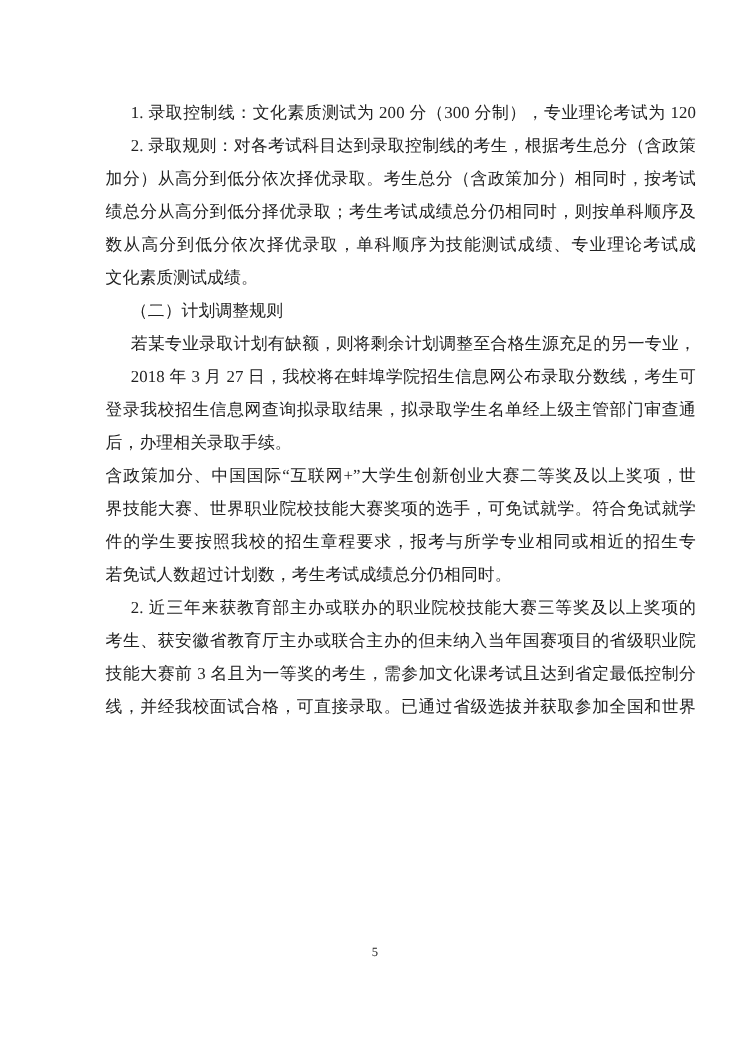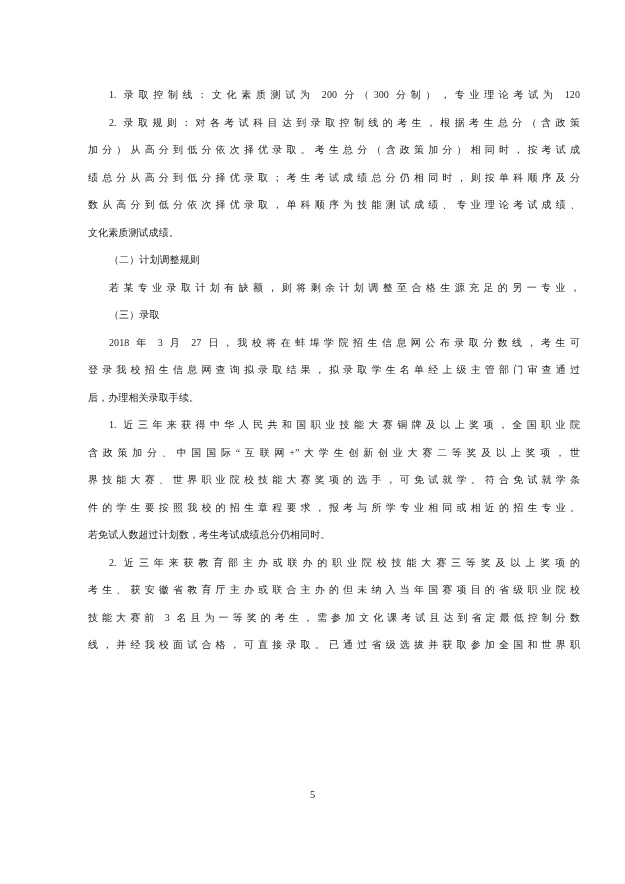--- a/index.html
+++ b/index.html
@@ -18,21 +18,21 @@
   }
   .text-block {
     position: absolute;
     left: 88px;
     top: 81px;
     width: 492px;
   }
   .line {
     height: 27.5px;
     line-height: 27.5px;
-    font-size: 10px;
+    font-size: 14px;
     letter-spacing: 0.1px;
     text-align: left;
     overflow: hidden;
   }
   .line.justify {
     text-align: justify;
     text-align-last: justify;
   }
   .line.indent {
     text-indent: 21px;
@@ -56,25 +56,23 @@
 <div class="page">
   <div class="text-block">
     <div class="line indent justify">1. 录取控制线：文化素质测试为 200 分（300 分制），专业理论考试为 120</div>
     <div class="line indent justify">2. 录取规则：对各考试科目达到录取控制线的考生，根据考生总分（含政策</div>
     <div class="line justify">加分）从高分到低分依次择优录取。考生总分（含政策加分）相同时，按考试成</div>
     <div class="line justify">绩总分从高分到低分择优录取；考生考试成绩总分仍相同时，则按单科顺序及分</div>
     <div class="line justify">数从高分到低分依次择优录取，单科顺序为技能测试成绩、专业理论考试成绩、</div>
     <div class="line">文化素质测试成绩。</div>
     <div class="line indent bold">（二）计划调整规则</div>
     <div class="line indent justify">若某专业录取计划有缺额，则将剩余计划调整至合格生源充足的另一专业，</div>
-    <div class="line indent bold">（三）录取</div>
     <div class="line indent justify">2018 年 3 月 27 日，我校将在蚌埠学院招生信息网公布录取分数线，考生可</div>
     <div class="line justify">登录我校招生信息网查询拟录取结果，拟录取学生名单经上级主管部门审查通过</div>
     <div class="line">后，办理相关录取手续。</div>
-    <div class="line indent justify">1. 近三年来获得中华人民共和国职业技能大赛铜牌及以上奖项，全国职业院</div>
     <div class="line justify">含政策加分、中国国际“互联网+”大学生创新创业大赛二等奖及以上奖项，世</div>
     <div class="line justify">界技能大赛、世界职业院校技能大赛奖项的选手，可免试就学。符合免试就学条</div>
     <div class="line justify">件的学生要按照我校的招生章程要求，报考与所学专业相同或相近的招生专业。</div>
     <div class="line">若免试人数超过计划数，考生考试成绩总分仍相同时。</div>
     <div class="line indent justify">2. 近三年来获教育部主办或联办的职业院校技能大赛三等奖及以上奖项的</div>
     <div class="line justify">考生、获安徽省教育厅主办或联合主办的但未纳入当年国赛项目的省级职业院校</div>
     <div class="line justify">技能大赛前 3 名且为一等奖的考生，需参加文化课考试且达到省定最低控制分数</div>
     <div class="line justify">线，并经我校面试合格，可直接录取。已通过省级选拔并获取参加全国和世界职</div>
   </div>
   <div class="page-number">5</div>

